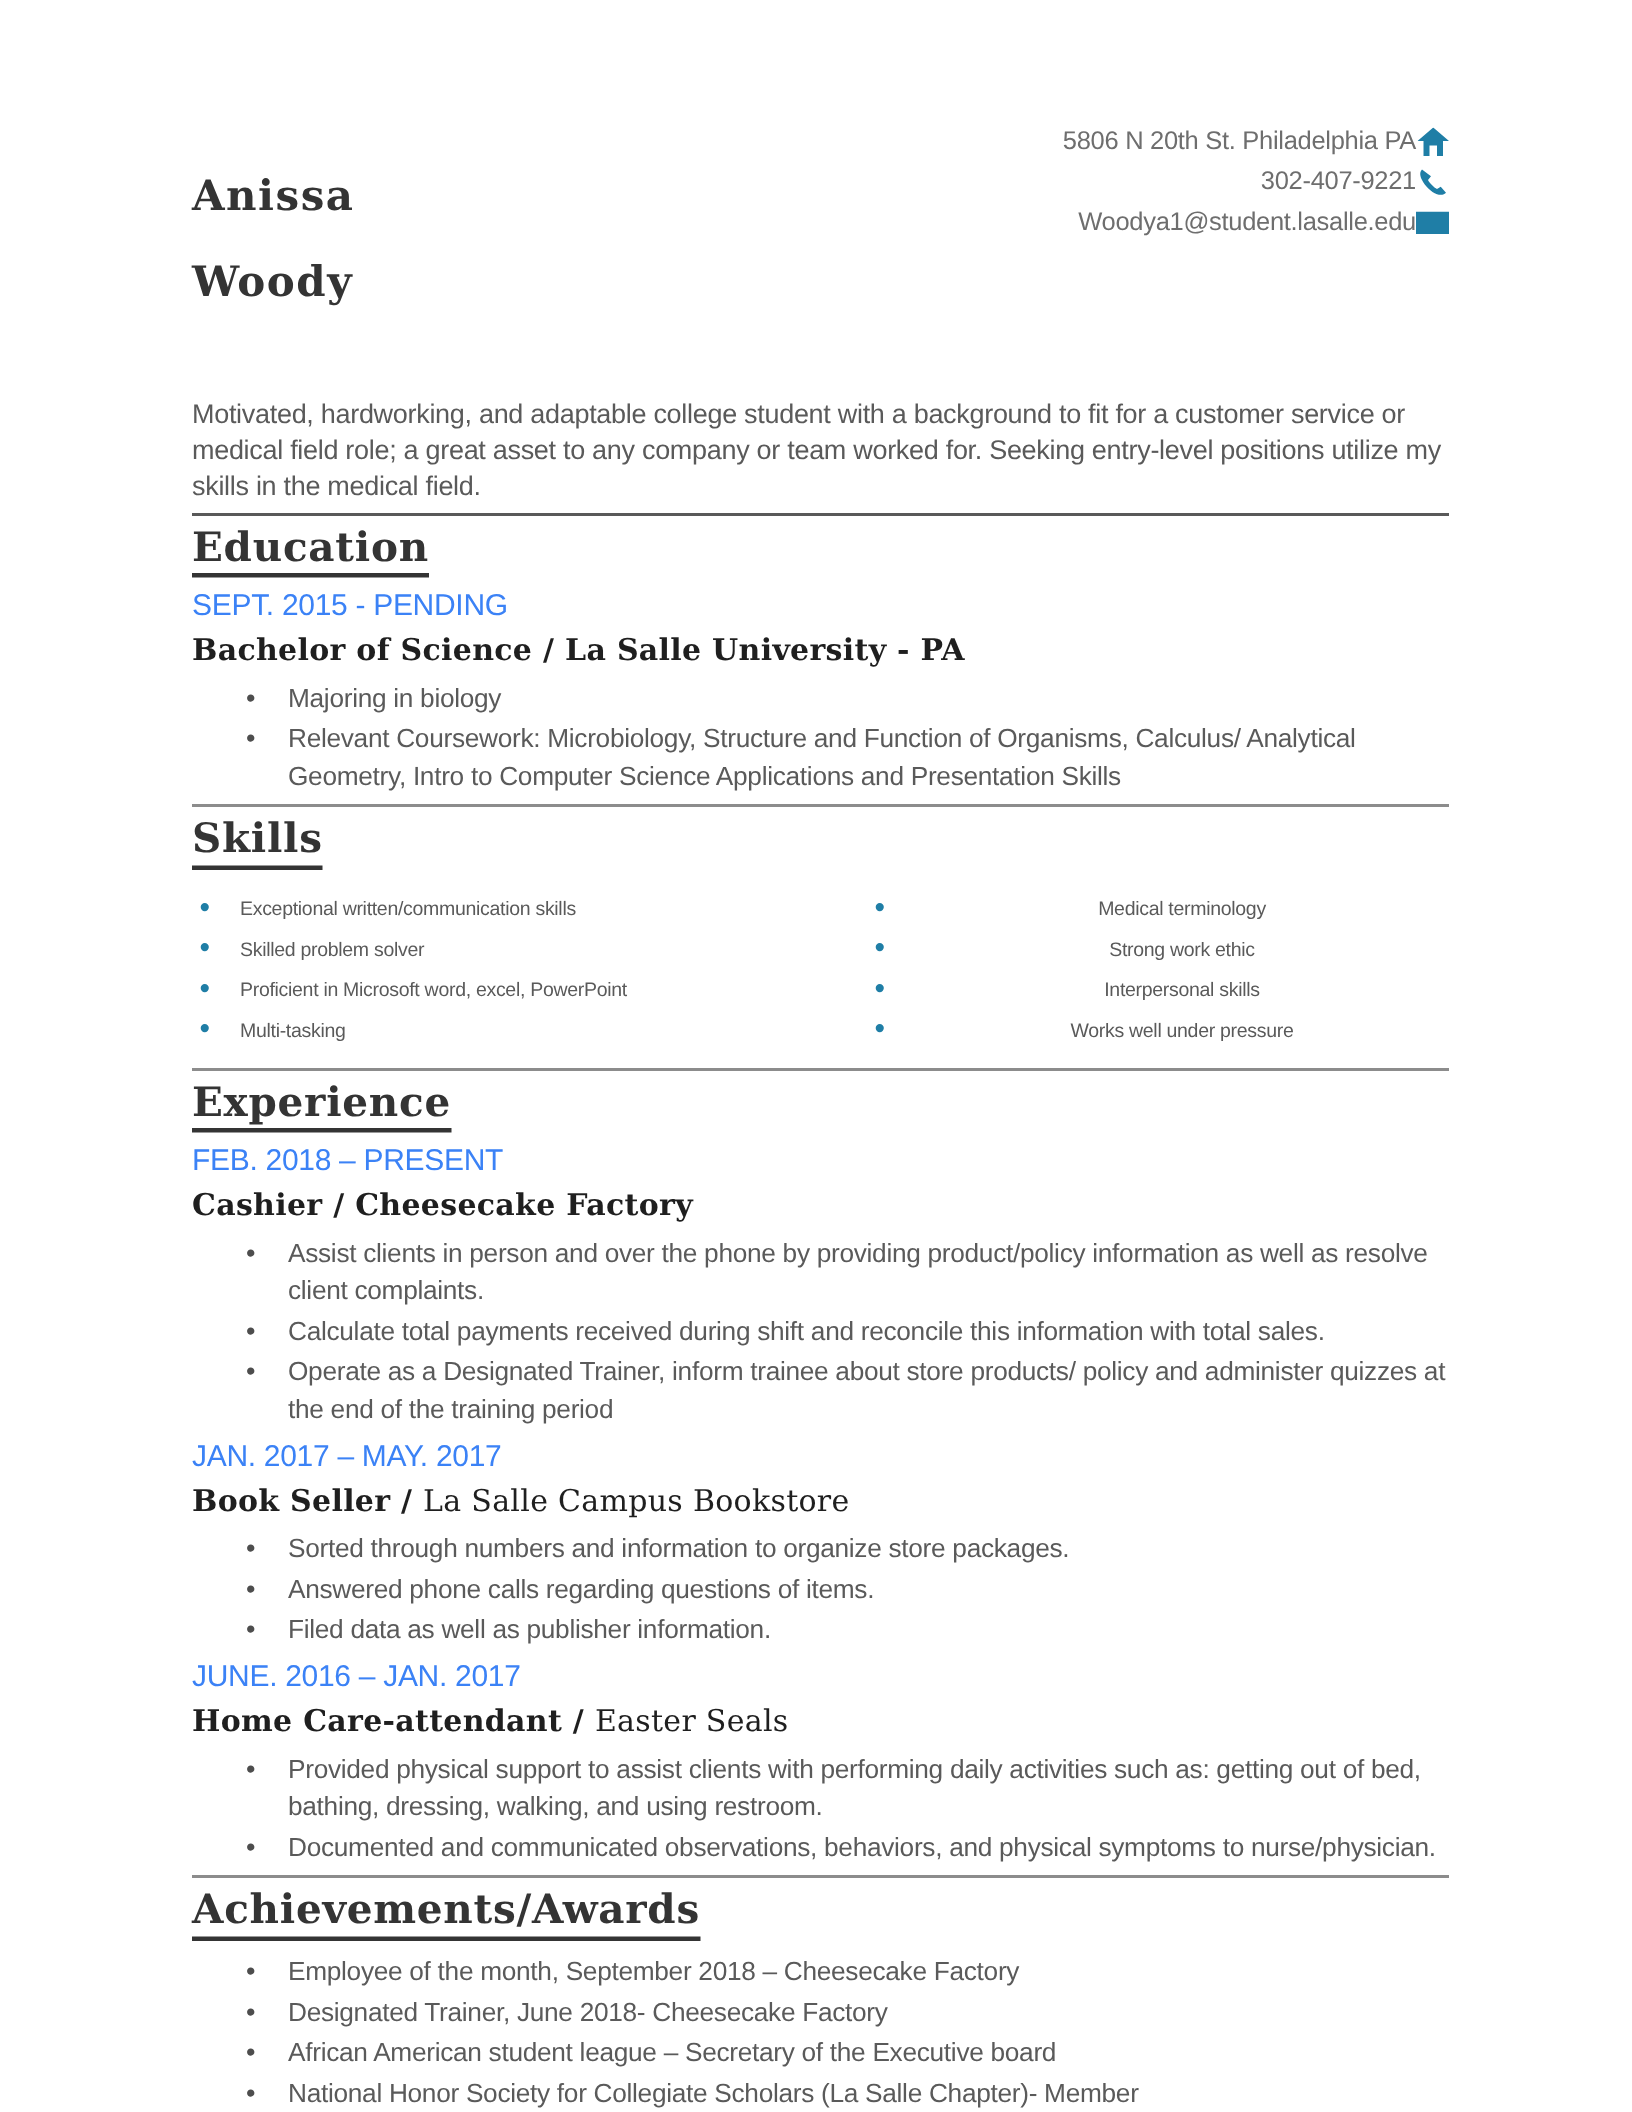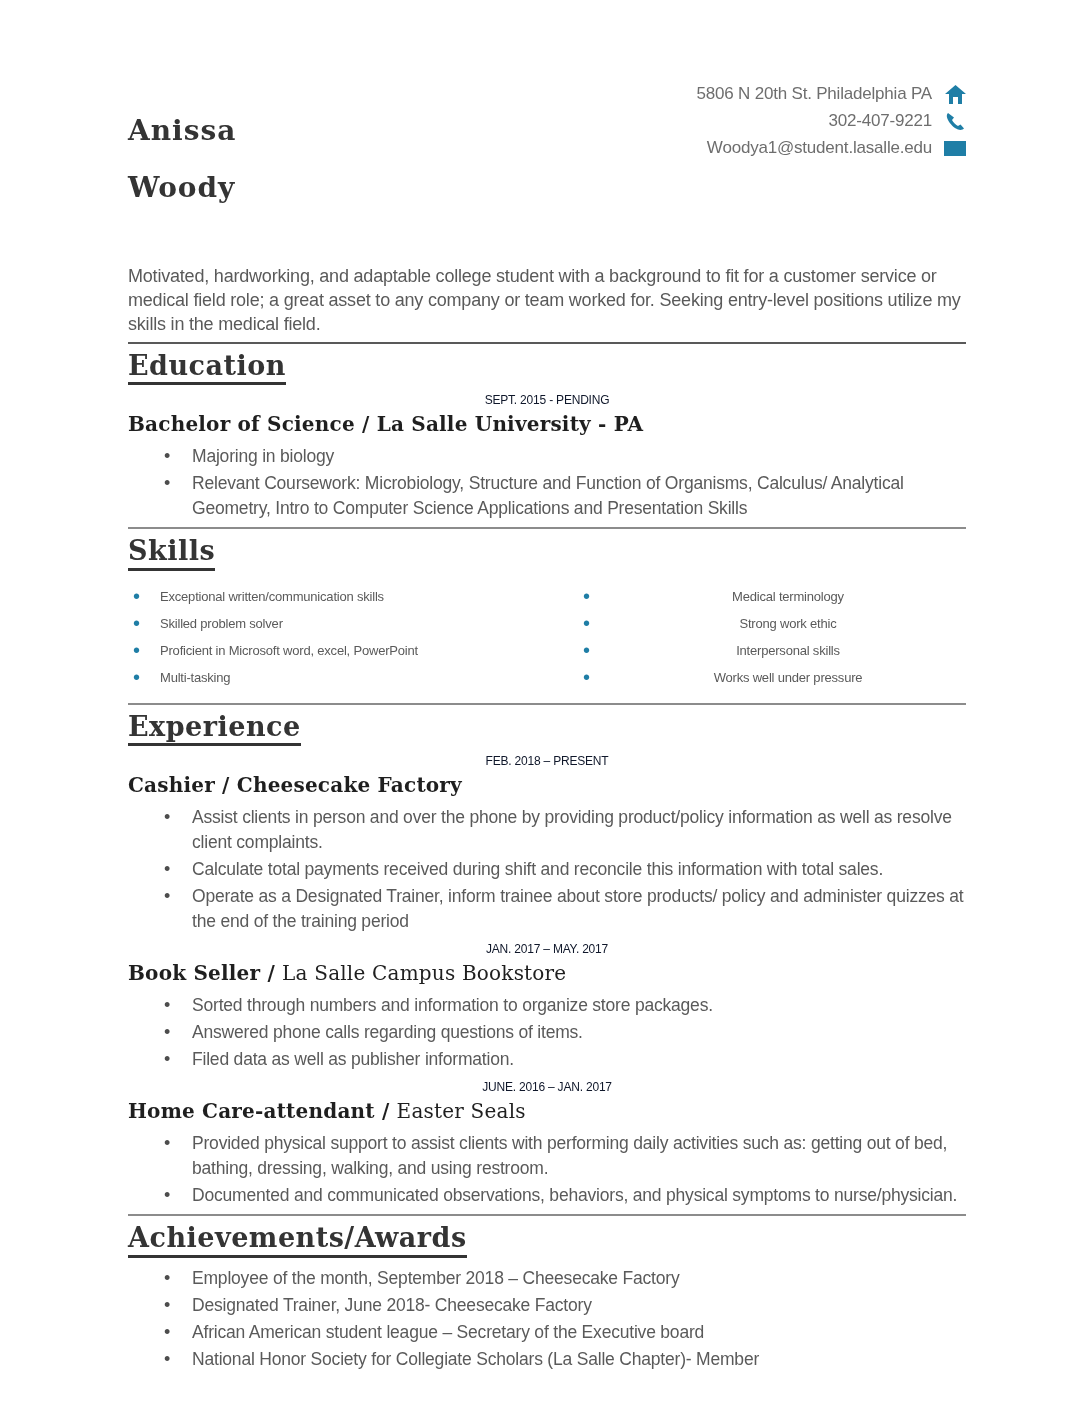--- a/index.html
+++ b/index.html
@@ -37,21 +37,20 @@
   .contact-block {
     margin-top: 4px;
     display: flex;
     flex-direction: column;
     gap: 7px;
   }
   .contact-row {
     display: flex;
     justify-content: flex-end;
     align-items: center;
-    gap: 12px;
     font-size: 17px;
     color: #6e6e6e;
     letter-spacing: -0.2px;
     margin-left: 29px;
   }
   .contact-icon { width: 22px; height: 20px; display: inline-flex; align-items: center; justify-content: center; }
   .contact-icon svg { display: block; }
 
   
   .summary {
@@ -73,26 +72,25 @@
     font-weight: bold;
     font-size: 27px;
     color: #343434;
     margin-top: 6px;
     display: inline-block;
     border-bottom: 3px solid #343434;
     line-height: 1.2;
     letter-spacing: 0.5px;
   }
   .date-line {
-    font-size: 12px;
-    color: #0f172a;
+    font-size: 20px;
+    color: #3b82f6;
     letter-spacing: -0.2px;
     margin-top: 8px;
     text-transform: uppercase;
-    text-align: center;
   }
   .entry-title {
     font-family: "DejaVu Serif", serif;
     font-size: 20px;
     color: #1f1f1f;
     margin-top: 5px;
     letter-spacing: 0.2px;
   }
   .entry-title .bold-part { font-weight: bold; }
   .entry-title .reg-part { font-weight: normal; }

